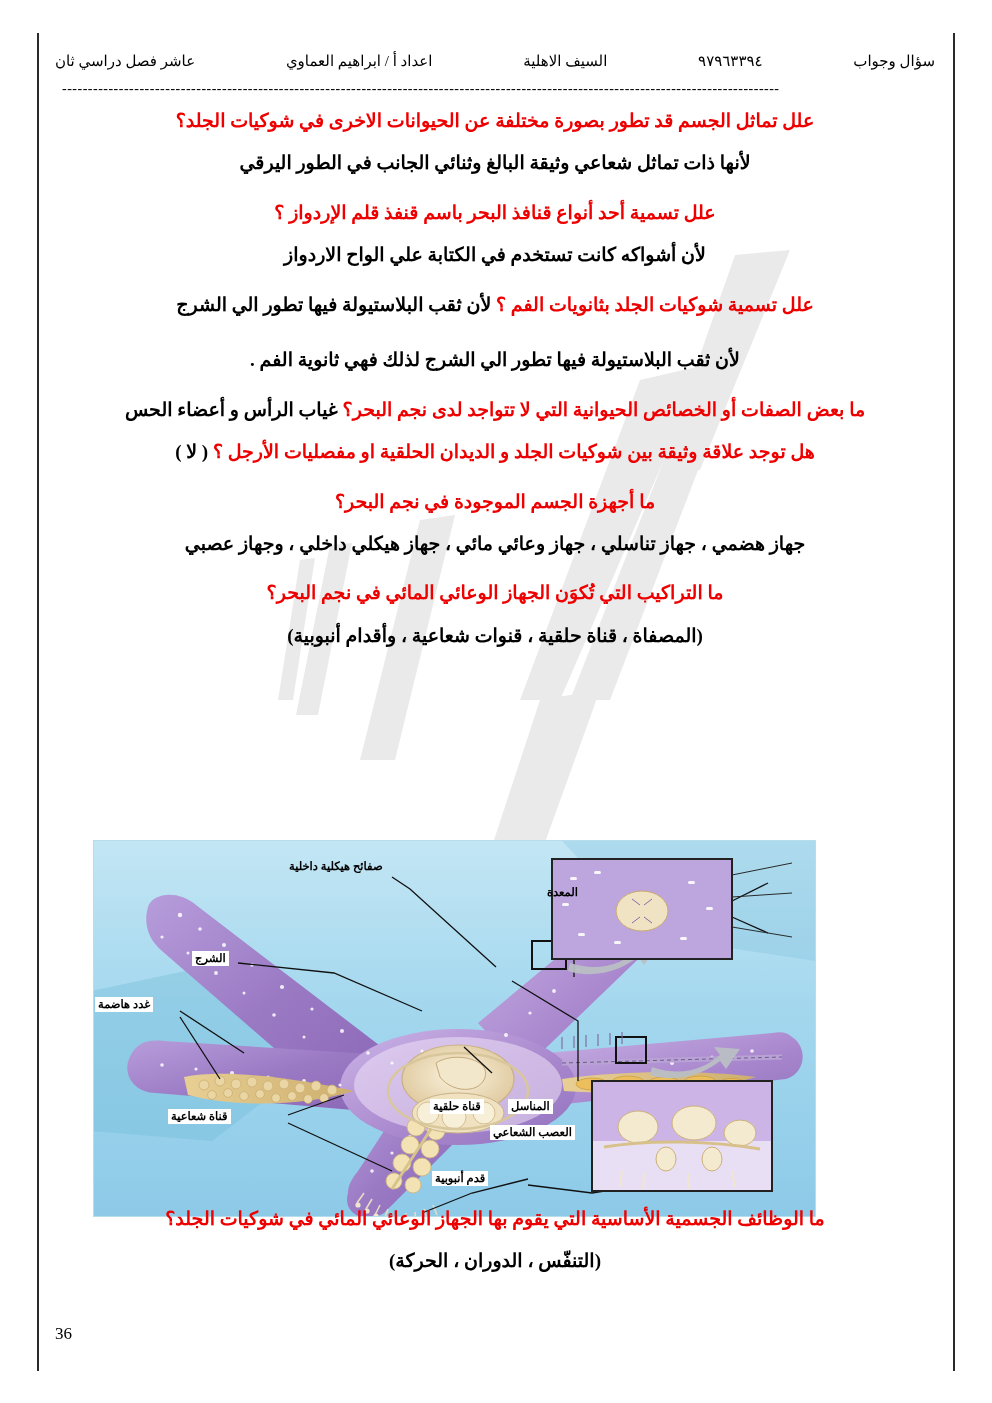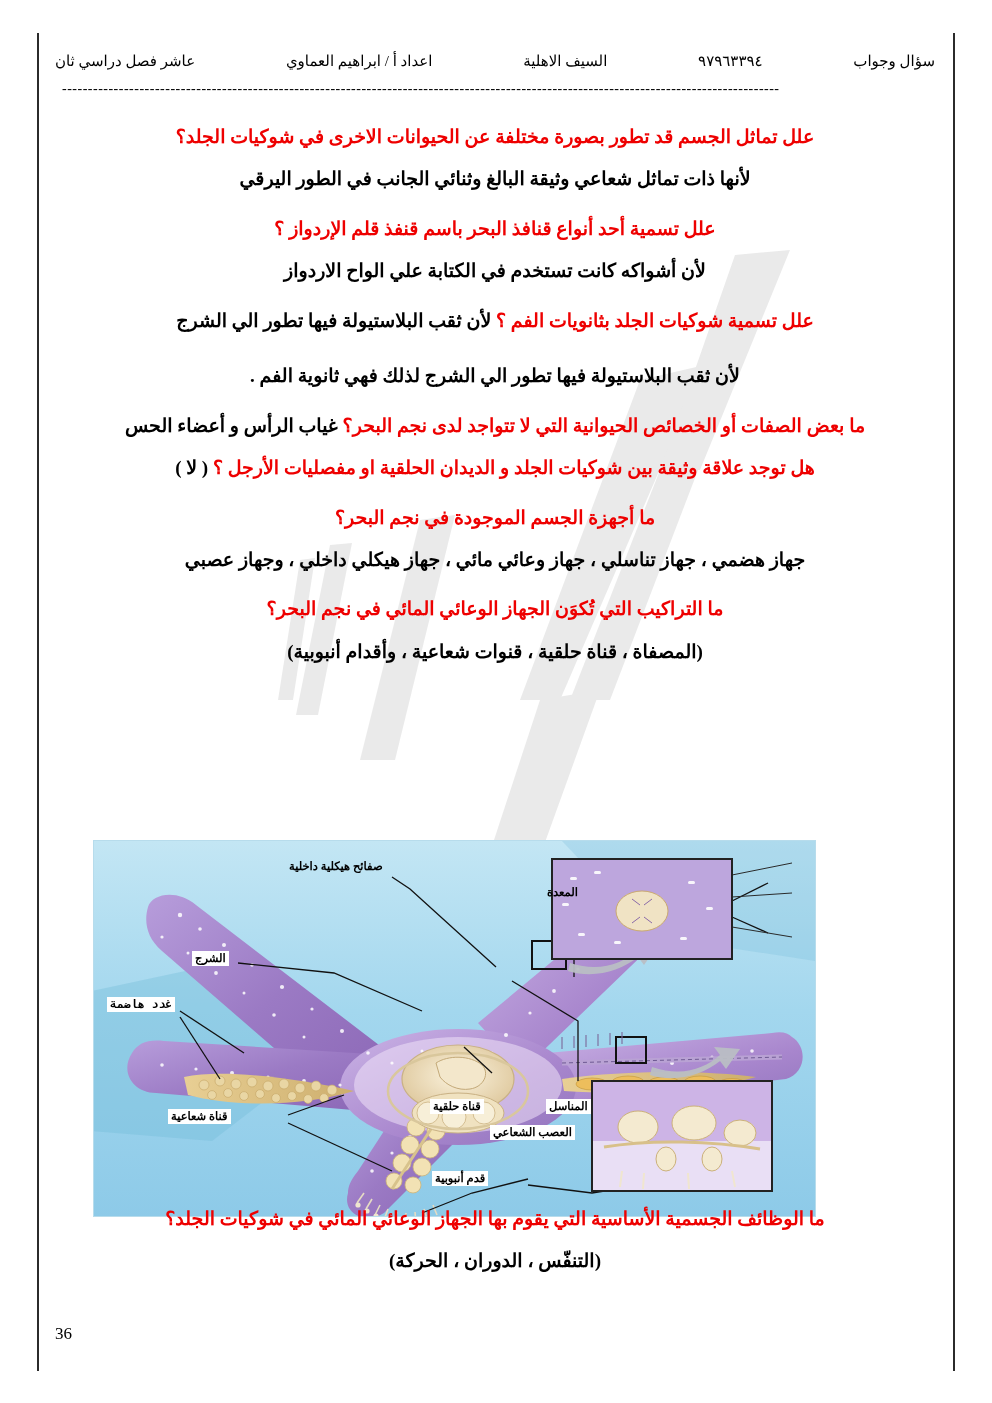--- a/index.html
+++ b/index.html
@@ -67,21 +67,21 @@
     overflow: hidden;
     white-space: nowrap;
     letter-spacing: .5px;
     direction: ltr;
   }
 
   
   .content {
     position: absolute;
     left: 55px;
-    top: 122px;
+    top: 106px;
     width: 880px;
     direction: rtl;
     text-align: right;
   }
   .line {
     margin: 0;
     padding: 0 0 0 0;
     font-size: 19px;
     line-height: 1.55;
     color: #000;
@@ -491,23 +491,23 @@
       </g>
     </svg>
 
     
     <span class="fig-label plain" style="left:192px; top:18px;">صفائح هيكلية داخلية</span>
 
     <span class="fig-label plain" style="left:450px; top:44px;">المعدة</span>
 
     <span class="fig-label" style="left:98px; top:110px;">الشرج</span>
 
-    <span class="fig-label" style="left:13px; top:156px;font-family:Liberation Mono, monospace;">غدد هاضمة</span>
-
-    <span class="fig-label" style="left:452px; top:258px;">المناسل</span>
+    <span class="fig-label" style="left:1px; top:156px;">غدد هاضمة</span>
+
+    <span class="fig-label" style="left:414px; top:258px;">المناسل</span>
 
     <span class="fig-label" style="left:336px; top:258px;">قناة حلقية</span>
 
     <span class="fig-label" style="left:396px; top:284px;">العصب الشعاعي</span>
 
     <span class="fig-label" style="left:74px; top:268px;">قناة شعاعية</span>
 
     <span class="fig-label" style="left:338px; top:330px;">قدم أنبوبية</span>
   </div>
 

